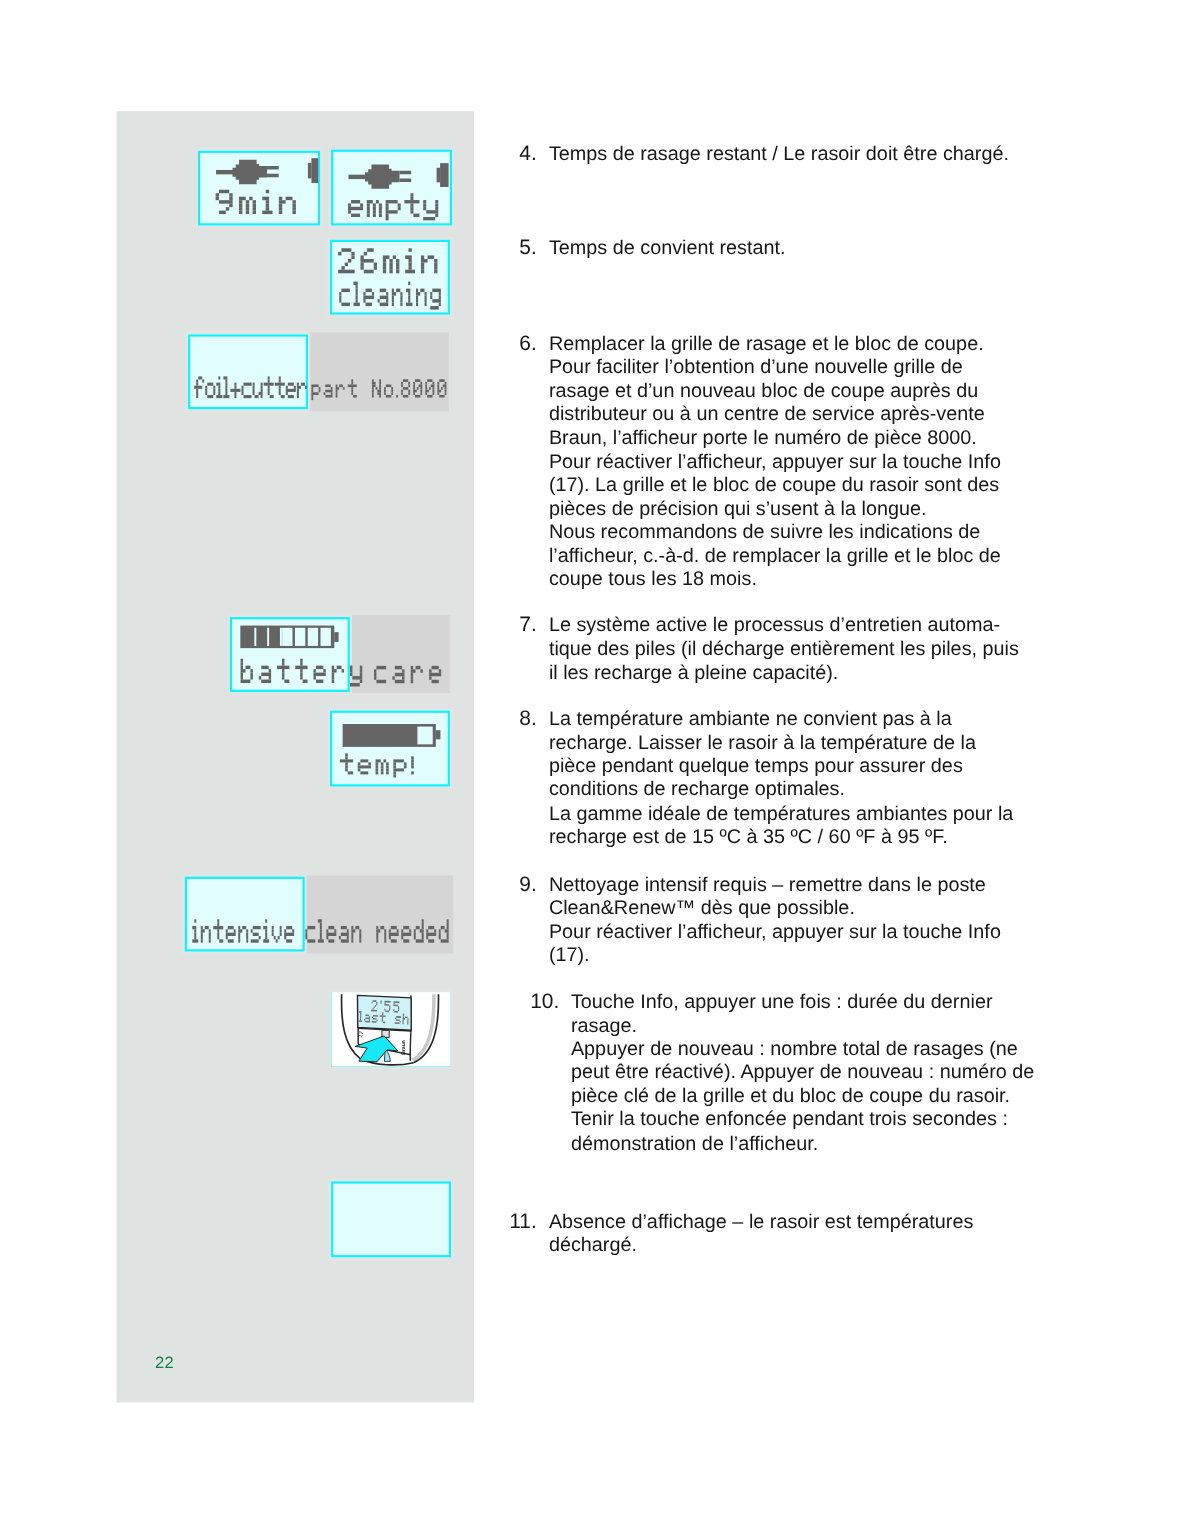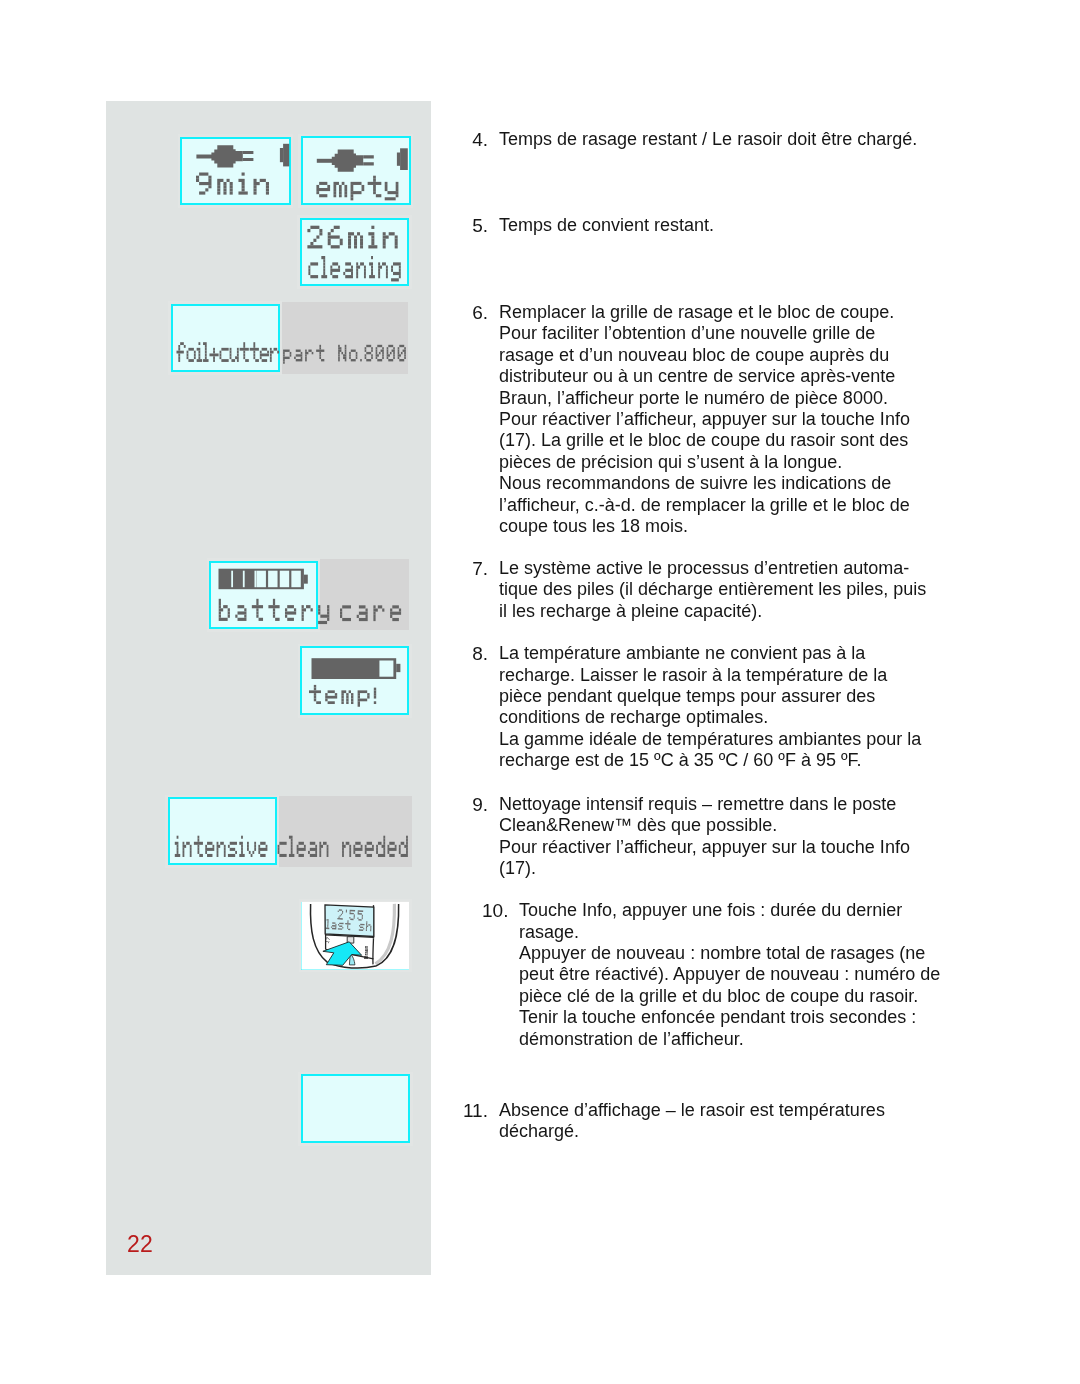--- a/index.html
+++ b/index.html
@@ -12,21 +12,21 @@
   
   #figpanel{position:absolute;left:106px;top:101px;width:325px;height:1174px;background:#dfe3e2;}
 
   .lcdbox{position:absolute;box-sizing:border-box;background:#e2fdfd;
           border:2.1px solid #12f0fb;}
   .halo{position:absolute;background:#e2e5e4;}
   .greyblk{position:absolute;background:#d5d5d5;}
 
   .lcdsvg{position:absolute;left:0;top:0;overflow:visible;}
 
-  #pagenum{position:absolute;left:127px;top:1231px;font-size:23px;color:#b91c1c;
+  #pagenum{position:absolute;left:141px;top:1231px;font-size:15px;color:#15803d;
            letter-spacing:.2px;}
 
   
   #textcol{position:absolute;left:462px;top:129px;width:500px;}
   .item{position:absolute;left:0;width:500px;}
   .num{position:absolute;left:0;top:0;width:26px;text-align:right;
        font-size:19.05px;line-height:21.4px;color:#161616;}
   .body{margin-left:37px;font-size:18px;line-height:21.4px;color:#161616;
         white-space:pre;}
 </style>

